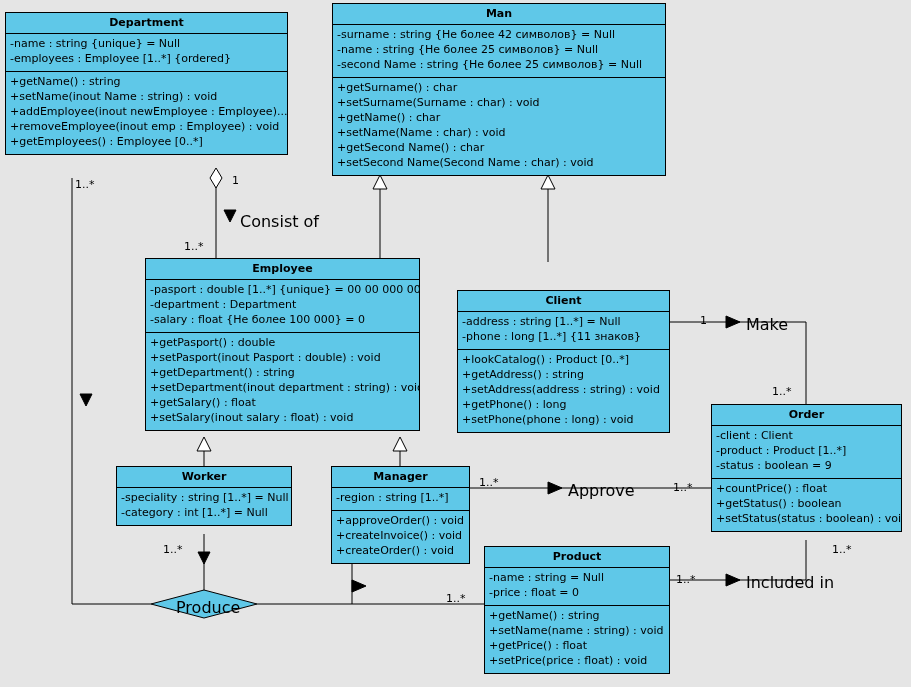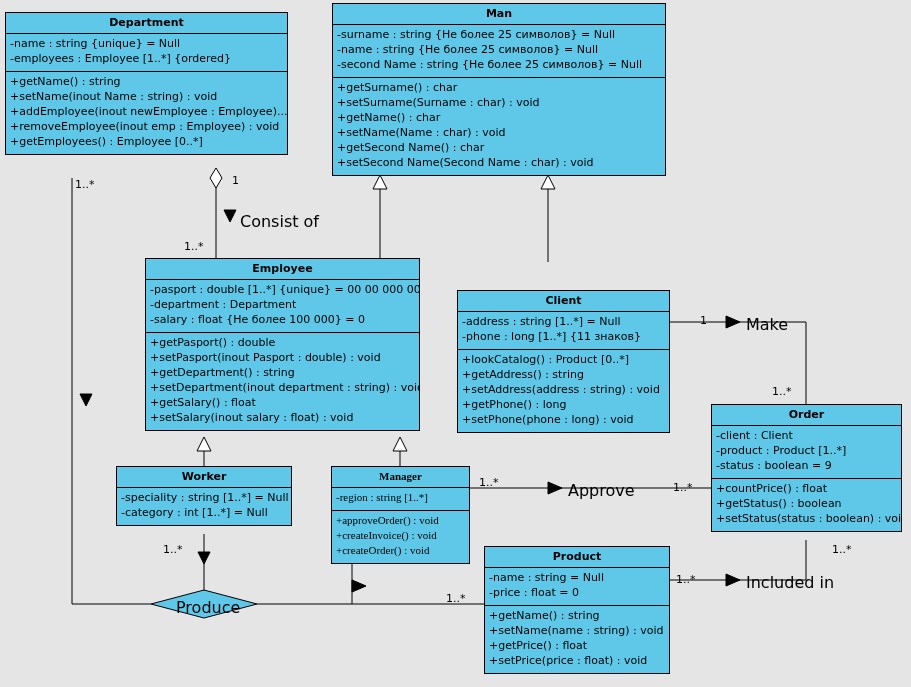--- a/index.html
+++ b/index.html
@@ -135,21 +135,21 @@
       <div class="uml-row">+setName(inout Name : string) : void</div>
       <div class="uml-row">+addEmployee(inout newEmployee : Employee)...</div>
       <div class="uml-row">+removeEmployee(inout emp : Employee) : void</div>
       <div class="uml-row">+getEmployees() : Employee [0..*]</div>
     </div>
   </div>
 
   <div class="uml-class" style="left:332px; top:3px; width:334px;">
     <div class="uml-title">Man</div>
     <div class="uml-section attrs">
-      <div class="uml-row">-surname : string {Не более 25 символов} = Null</div>
+      <div class="uml-row">-surname : string {Не более 42 символов} = Null</div>
       <div class="uml-row">-name : string {Не более 25 символов} = Null</div>
       <div class="uml-row">-second Name : string {Не более 25 символов} = Null</div>
     </div>
     <div class="uml-section ops">
       <div class="uml-row">+getSurname() : char</div>
       <div class="uml-row">+setSurname(Surname : char) : void</div>
       <div class="uml-row">+getName() : char</div>
       <div class="uml-row">+setName(Name : char) : void</div>
       <div class="uml-row">+getSecond Name() : char</div>
       <div class="uml-row">+setSecond Name(Second Name : char) : void</div>
@@ -203,21 +203,21 @@
   </div>
 
   <div class="uml-class" style="left:116px; top:466px; width:176px;">
     <div class="uml-title">Worker</div>
     <div class="uml-section">
       <div class="uml-row">-speciality : string [1..*] = Null</div>
       <div class="uml-row">-category : int [1..*] = Null</div>
     </div>
   </div>
 
-  <div class="uml-class" style="left:331px; top:466px; width:139px;font-family:Liberation Serif, serif;">
+  <div class="uml-class" style="left:331px; top:466px; width:139px;">
     <div class="uml-title">Manager</div>
     <div class="uml-section attrs">
       <div class="uml-row">-region : string [1..*]</div>
     </div>
     <div class="uml-section ops">
       <div class="uml-row">+approveOrder() : void</div>
       <div class="uml-row">+createInvoice() : void</div>
       <div class="uml-row">+createOrder() : void</div>
     </div>
   </div>

